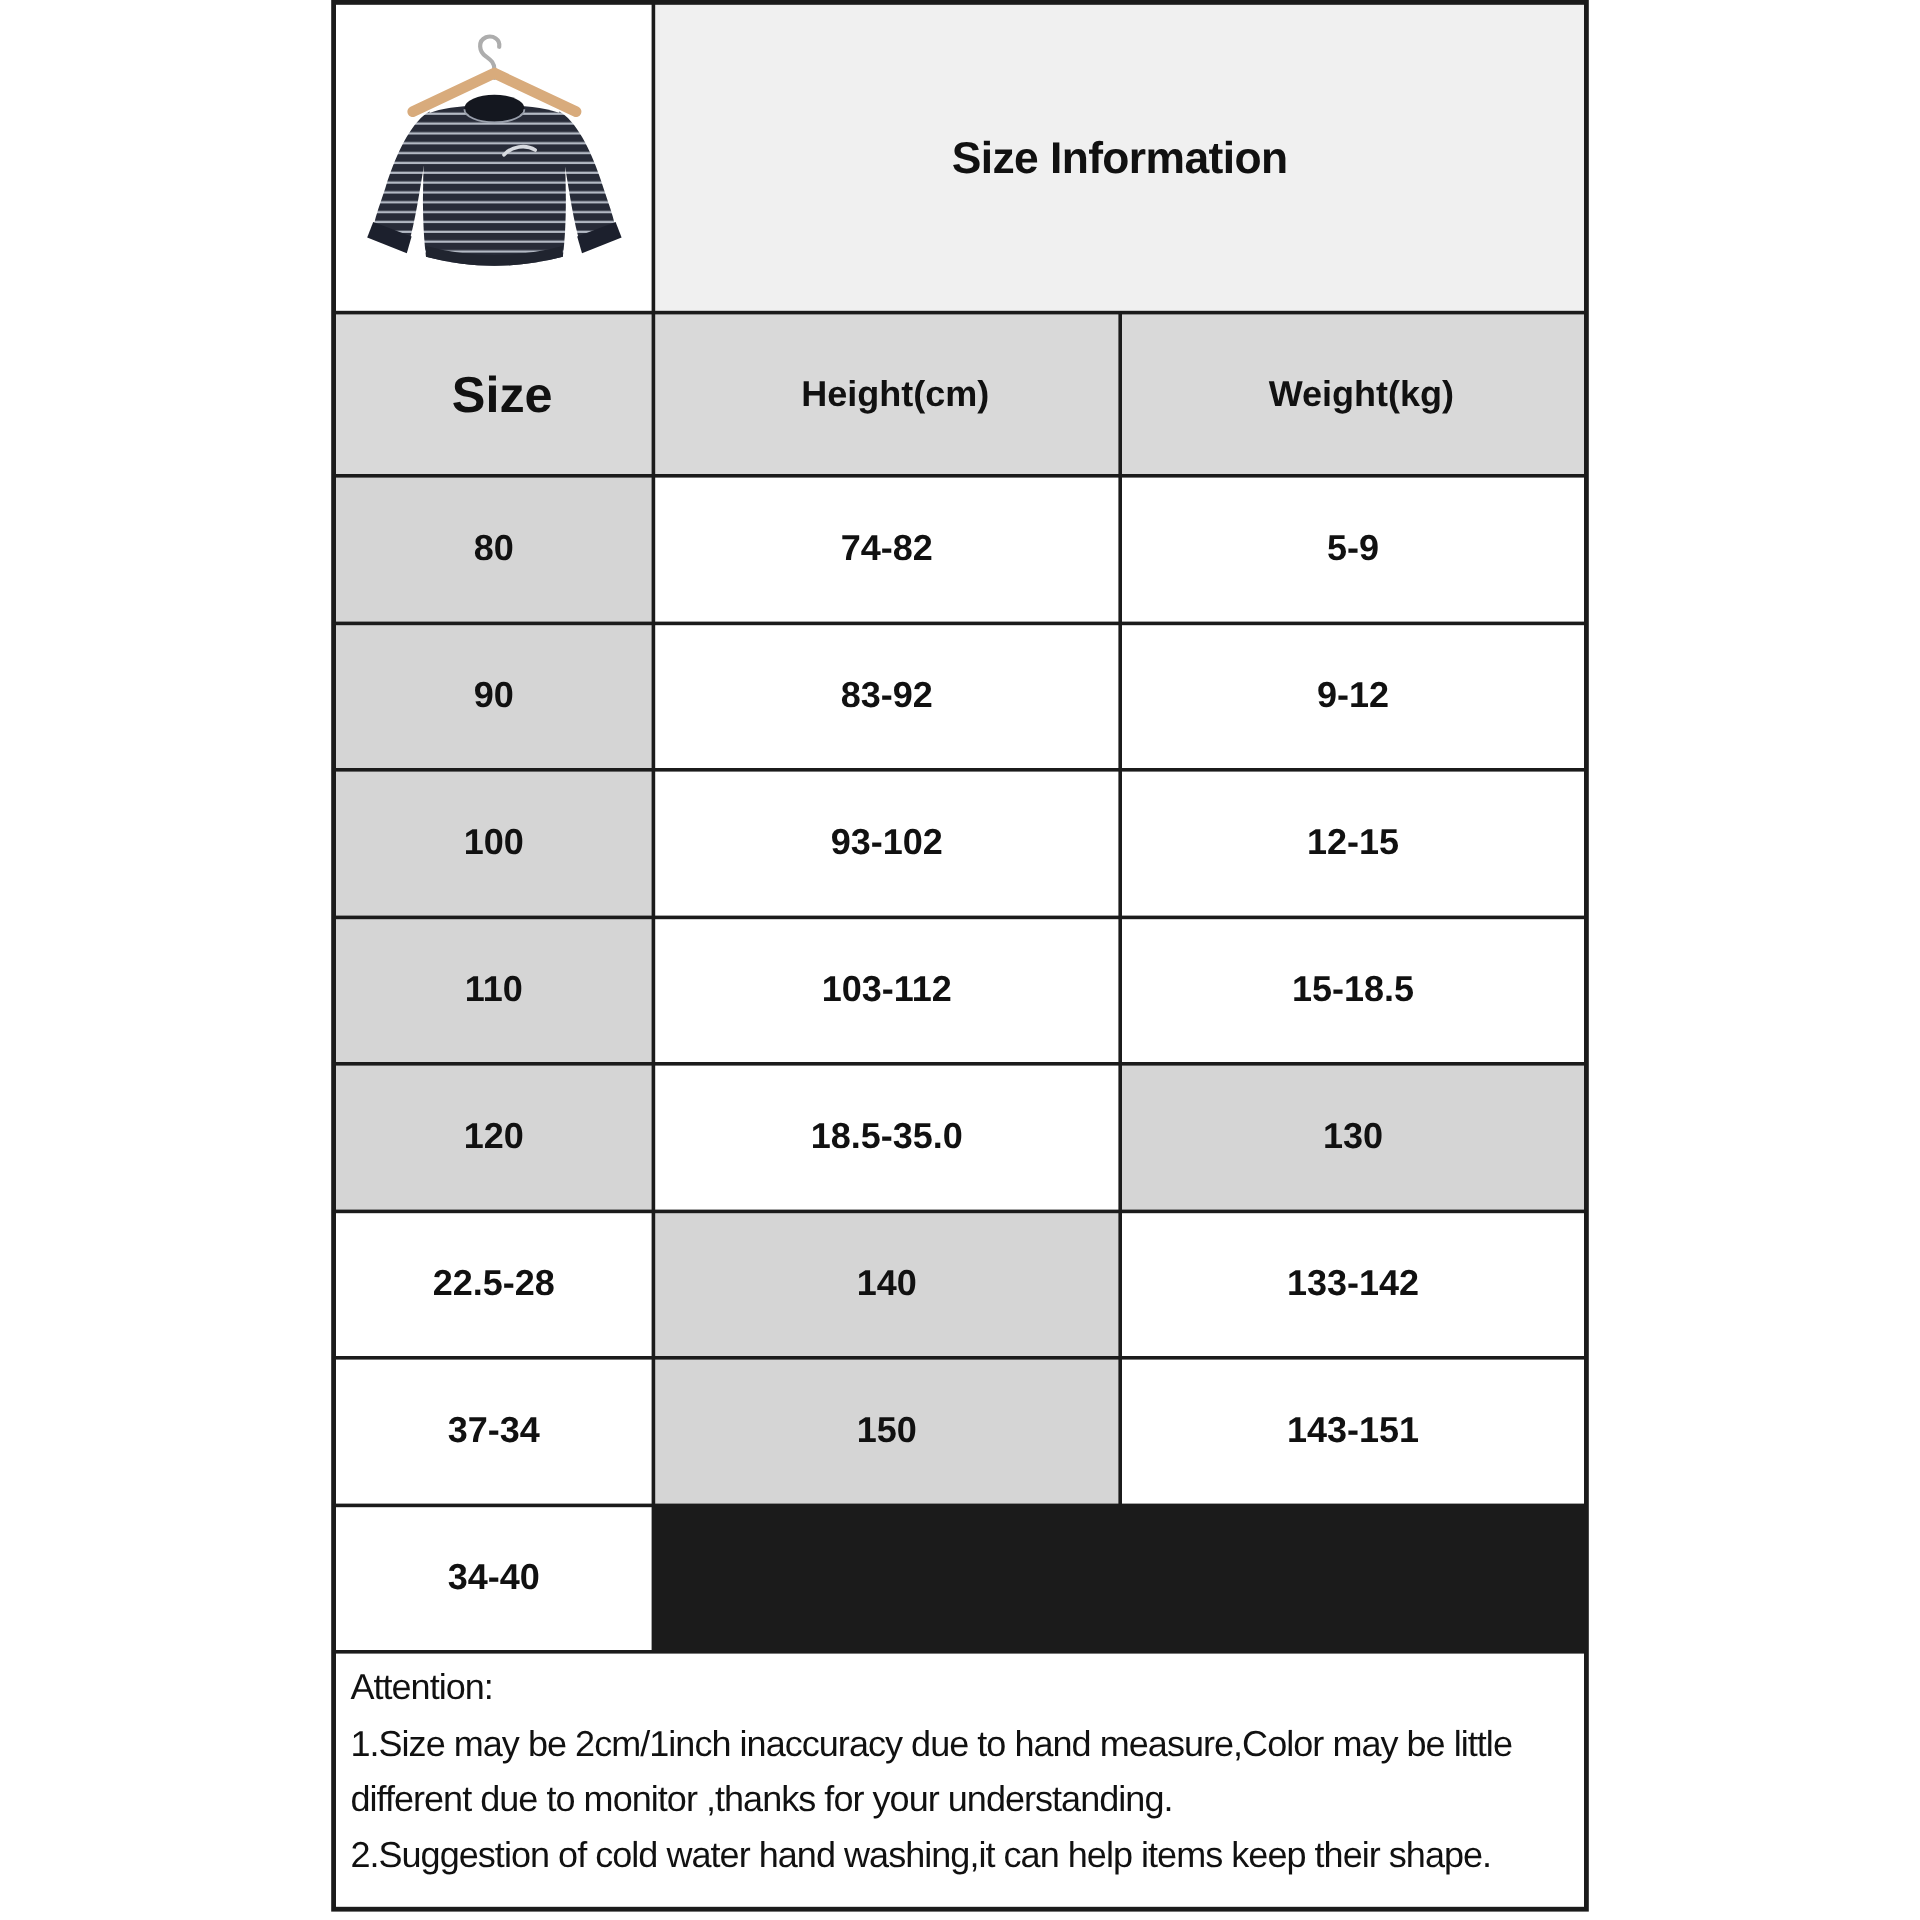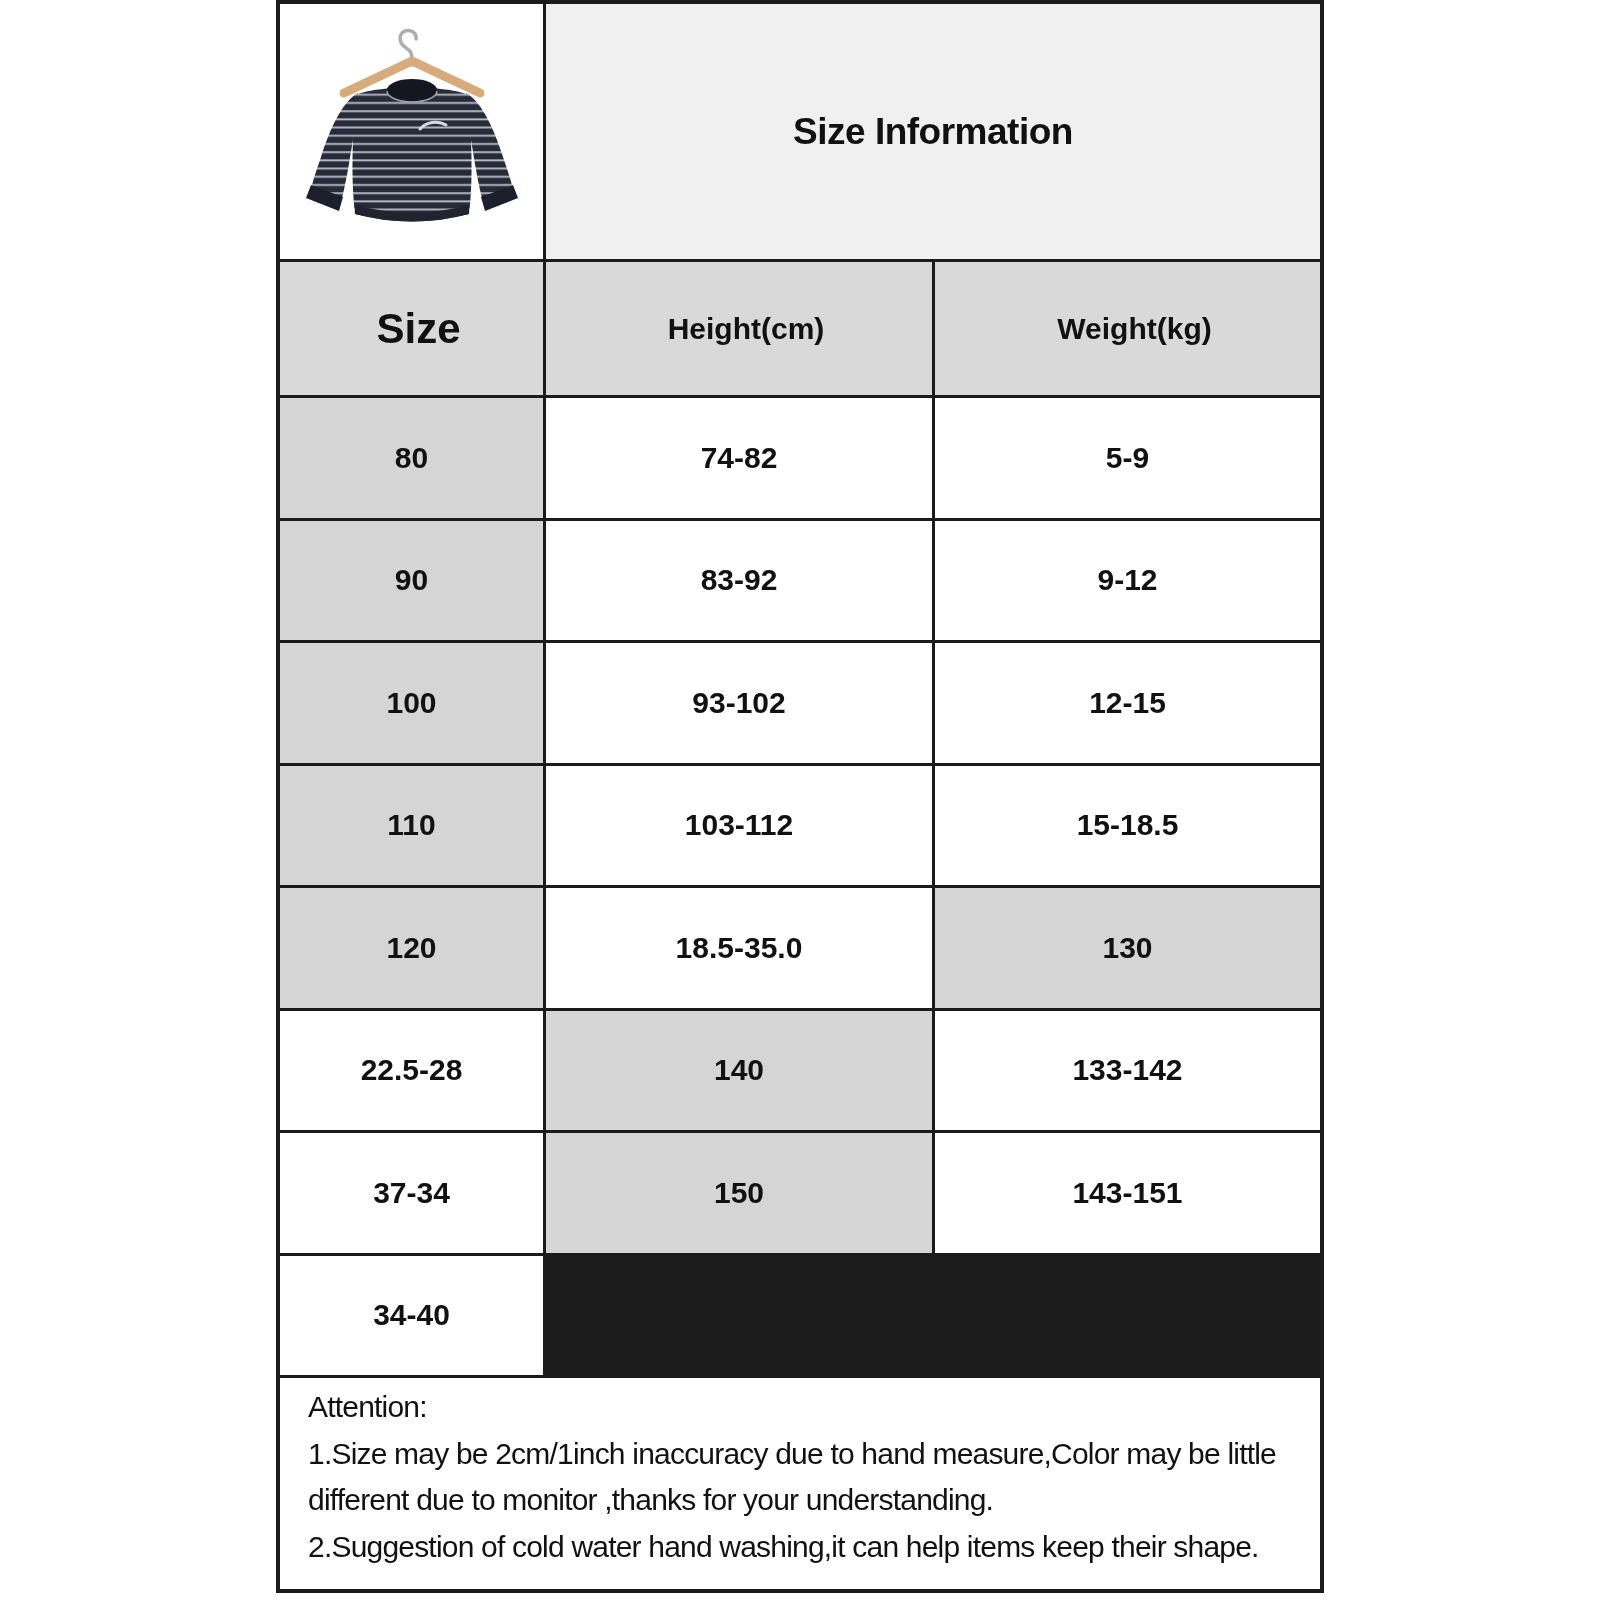--- a/index.html
+++ b/index.html
@@ -59,21 +59,21 @@
     text-align: center;
   }
   .data {
     background: #ffffff;
     font-weight: 700;
     font-size: 30px;
   }
   .attention {
     grid-column: 1 / 4;
     background: #ffffff;
-    padding: 6px 12px 0 28px;
+    padding: 6px 12px 0 12px;
     font-size: 30px;
     line-height: 1.55;
     letter-spacing: -0.8px;
     text-align: left;
   }
 </style>
 </head>
 <body>
 
 <div class="page">

